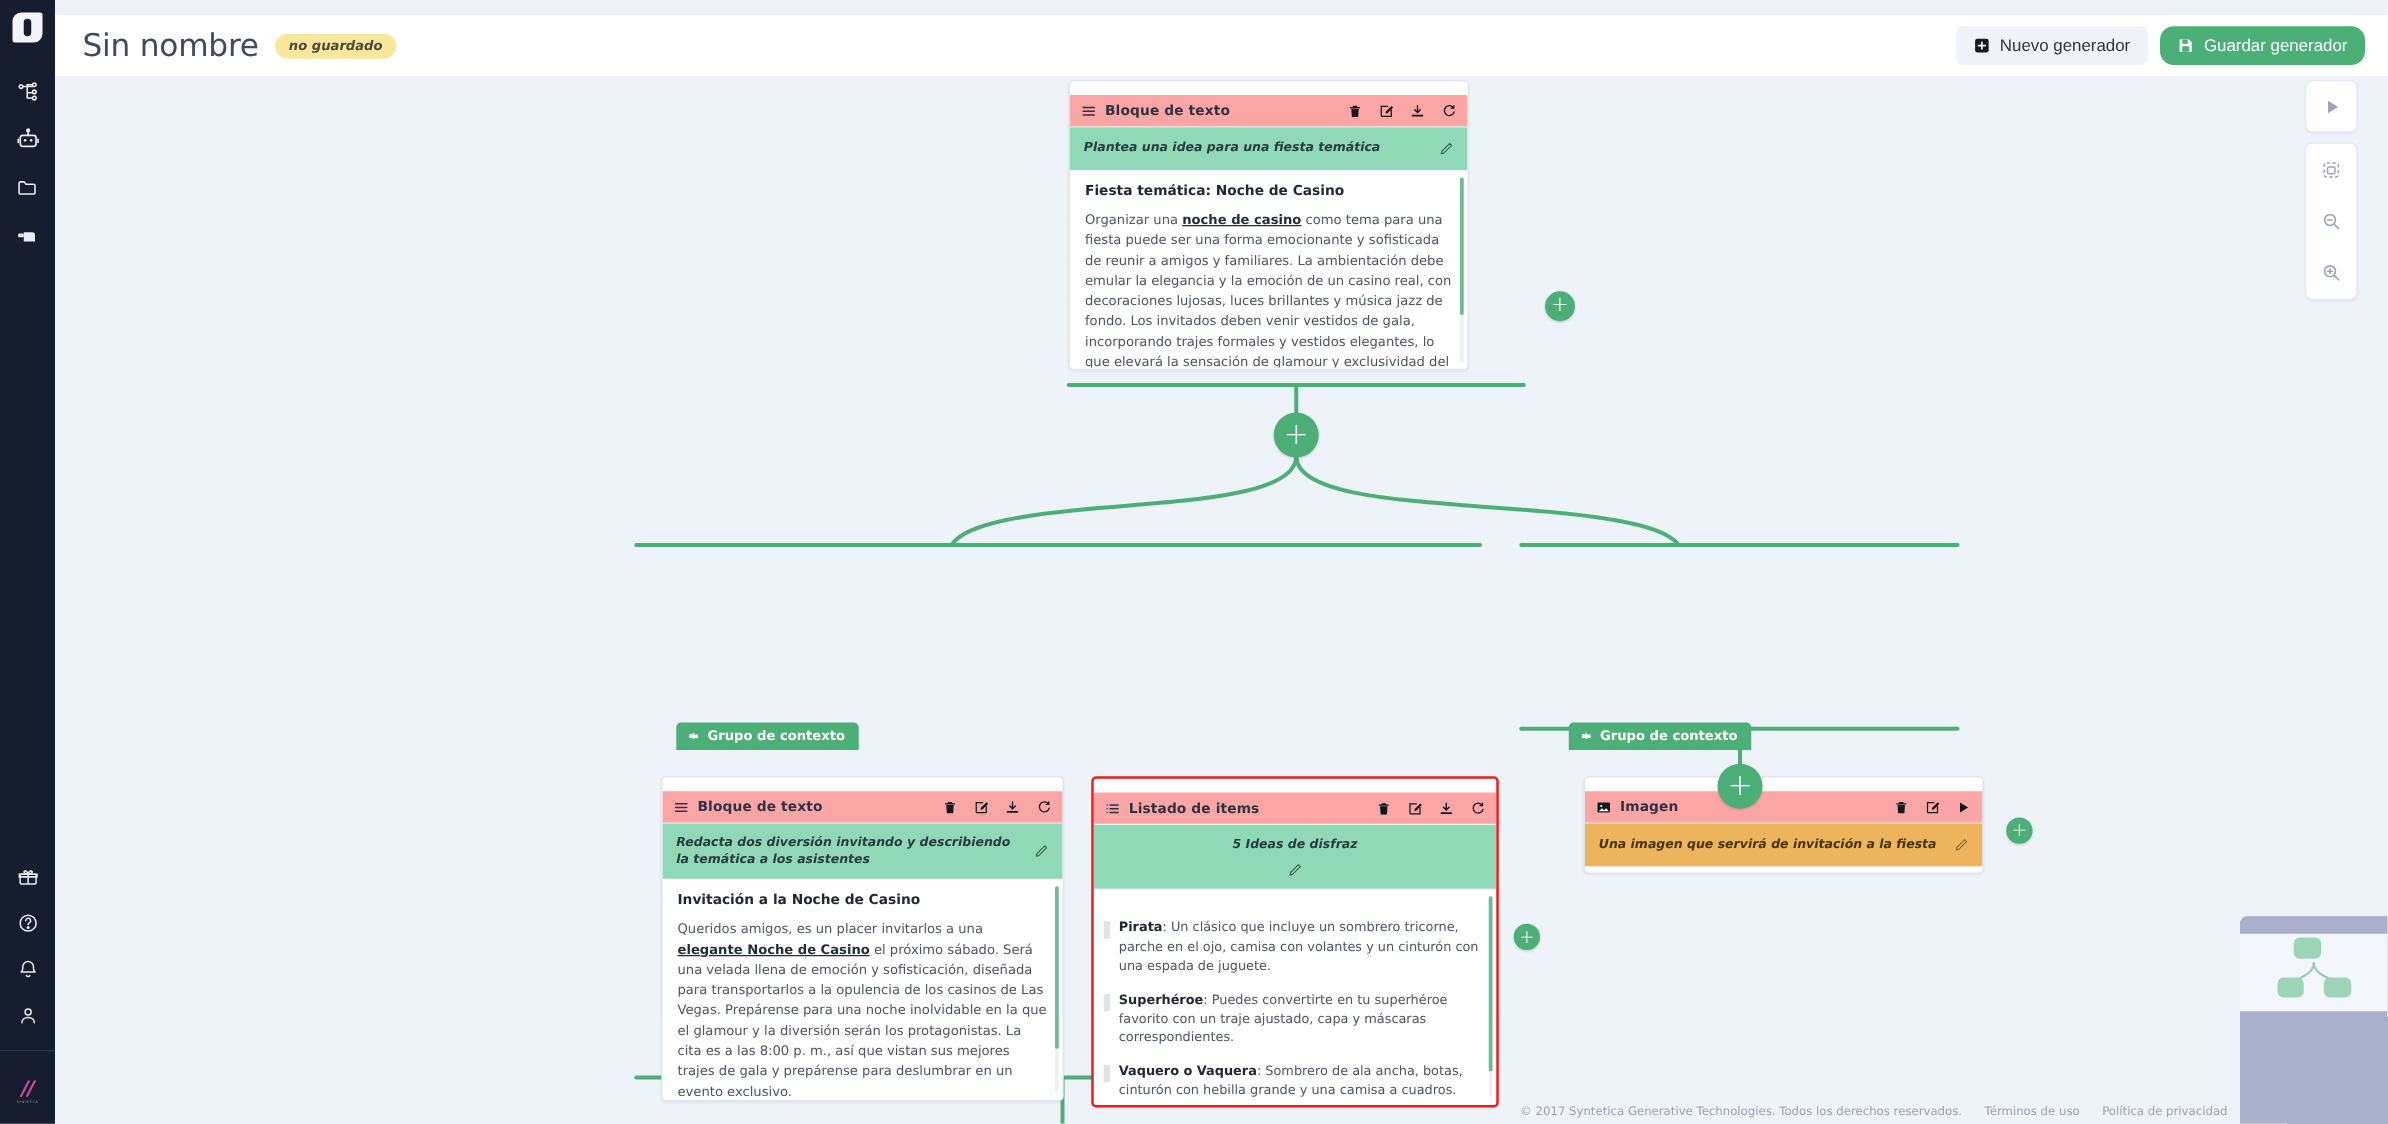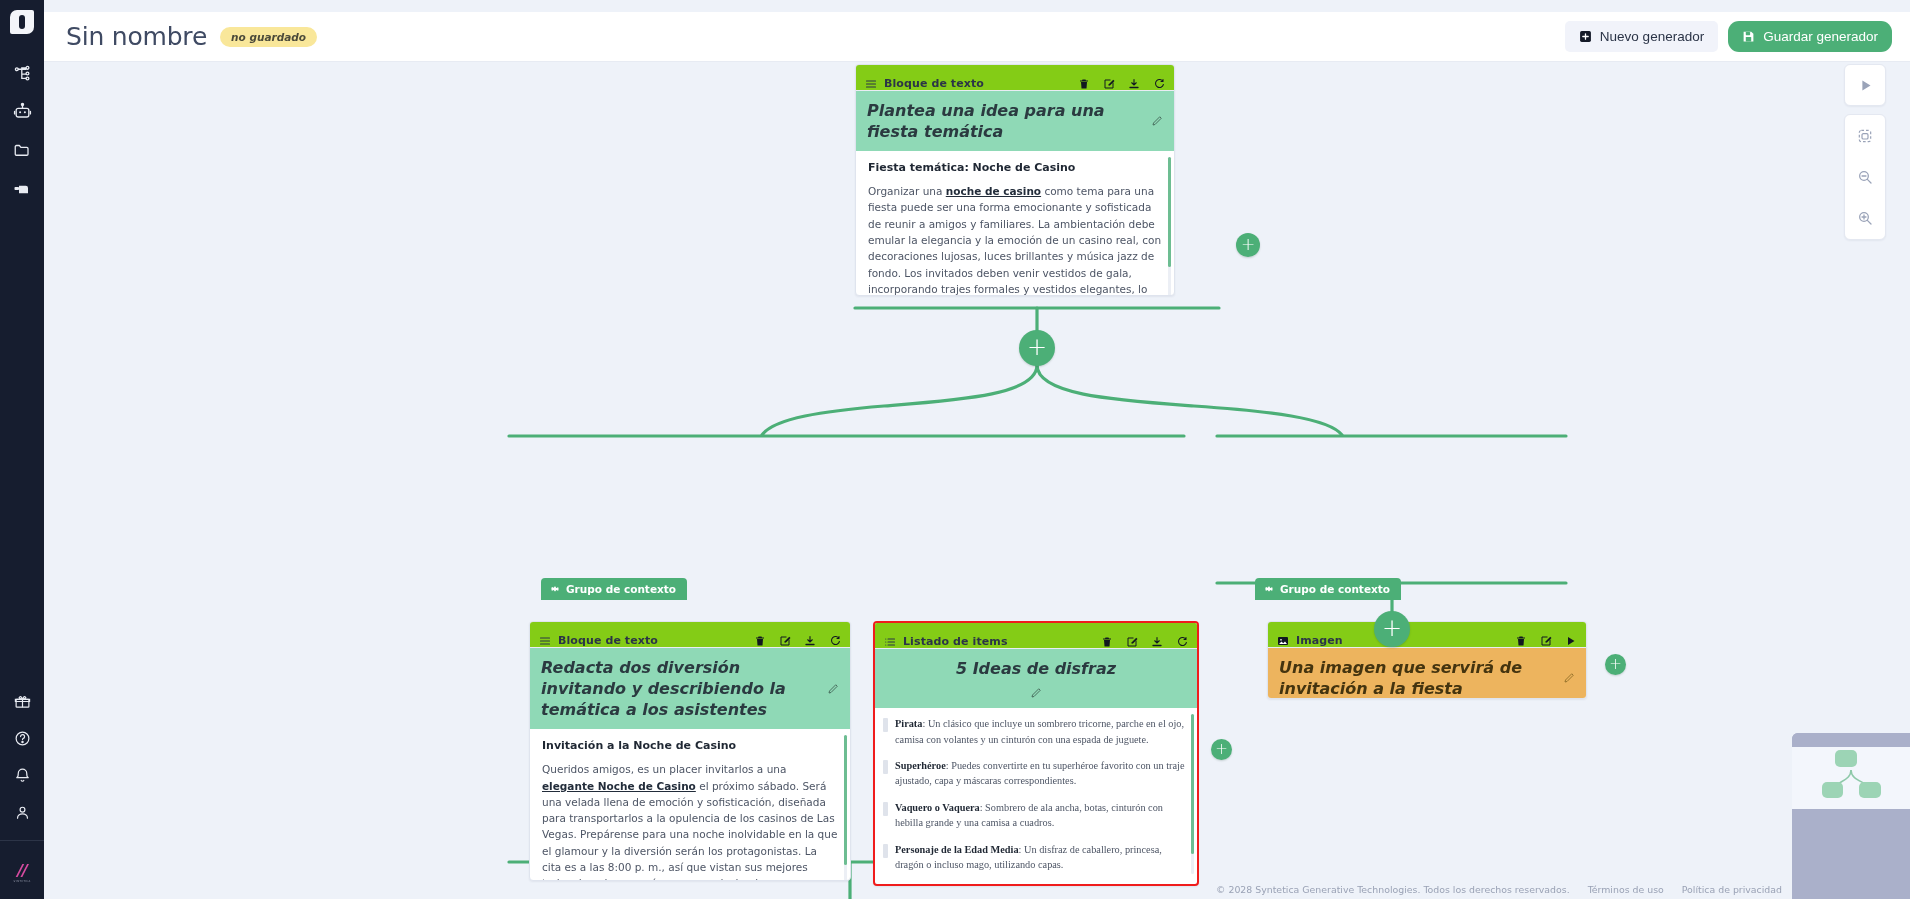--- a/index.html
+++ b/index.html
@@ -78,57 +78,57 @@
 
   
   .node {
     position:absolute; background:#ffffff;
     border:1px solid #dfe4ee; border-radius:4px;
     box-shadow:0 1px 2px rgba(40,55,90,.07);
     overflow:hidden;
   }
   .node.selected { border:2px solid #f01c1c; }
   .node-head {
-    height:26px; display:flex; align-items:flex-end; padding:0 9px;
-    background:#84cc16; border-bottom:1px solid #e9edf4;
+    height:26px; display:flex; align-items:center; padding:0 9px;
+    background:#fca5a5; border-bottom:1px solid #e9edf4;margin-top:11px;
   }
   .node-head .type-ico { margin-right:7px; display:flex; }
   .node-title { font-size:11px; font-weight:700; color:#2b3447; letter-spacing:.1px;}
   .node-head .spacer { flex:1 1 auto; }
   .node-actions { display:flex; align-items:center; gap:13px; }
   .node-actions .act { cursor:pointer; display:flex; }
   .prompt-bar {
     display:flex; align-items:center; padding:9px 11px; gap:8px;
     min-height:34px;
   }
   .prompt-bar.green { background:#8fd9b6; }
   .prompt-bar.orange { background:#edb45e; }
   .prompt-text {
-    flex:1 1 auto; font-size:16px; font-style:italic; font-weight:600;
+    flex:1 1 auto; font-size:10px; font-style:italic; font-weight:600;
     color:#2b3a40; line-height:1.32;
   }
   .prompt-bar.orange .prompt-text { color:#44340f; }
   .pencil { flex:0 0 auto; cursor:pointer; display:flex; }
   .node-body {
     padding:10px 12px 0 12px; position:relative; overflow:hidden;
   }
   .body-h { font-size:11px; font-weight:700; color:#1f2733; margin-bottom:9px; }
   .body-p {
     font-size:10.5px; line-height:1.55; color:#4d5565; margin-bottom:9px;
   }
   .body-p b { color:#222c3a; font-weight:700;text-decoration:underline;}
   .scroll-track {
     position:absolute; right:3px; top:6px; bottom:4px; width:3px;
     background:#eceff5; border-radius:2px;
   }
   .scroll-thumb {
     position:absolute; right:3px; top:6px; width:3px; height:110px;
     background:#6dbd92; border-radius:2px;
   }
-  .list-body { padding:8px 12px 0 8px; position:relative; overflow:hidden;font-family:Liberation Serif, serif; }
+  .list-body { padding:24px 12px 0 8px; position:relative; overflow:hidden; }
   .li {
     display:flex; gap:7px; margin-bottom:11px;
   }
   .li .grip { flex:0 0 auto; width:5px; height:14px; background:#dfe3eb; border-radius:1px; margin-top:2px;}
   .li .txt { font-size:10.3px; line-height:1.5; color:#4d5565; }
   .li .txt b { color:#1f2733; font-weight:700;}
   .img-hint {
     text-align:center; font-size:9.6px; color:#9aa2b2;
     padding:9px 0 12px; display:flex; align-items:center; justify-content:center; gap:5px;
   }
@@ -586,16 +586,16 @@
       <path d="M59 37 C 59 48, 45 48, 41 56" stroke="#8ec9a9" stroke-width="1.6" fill="none"></path>
       <path d="M59 37 C 59 48, 74 48, 79 56" stroke="#8ec9a9" stroke-width="1.6" fill="none"></path>
       <rect x="43" y="17" width="22" height="17" rx="5" fill="#9cd4b5"></rect>
       <rect x="30" y="49" width="21" height="16" rx="5" fill="#9cd4b5"></rect>
       <rect x="67" y="49" width="22" height="16" rx="5" fill="#9cd4b5"></rect>
     </svg>
   </div>
 </div>
 
 <div class="footer">
-  <span>© 2028 Syntetica Generative Technologies. Todos los derechos reservados.</span>
+  <span>© 2017 Syntetica Generative Technologies. Todos los derechos reservados.</span>
   <a>Términos de uso</a>
   <a>Política de privacidad</a>
 </div>
 
 </body></html>

